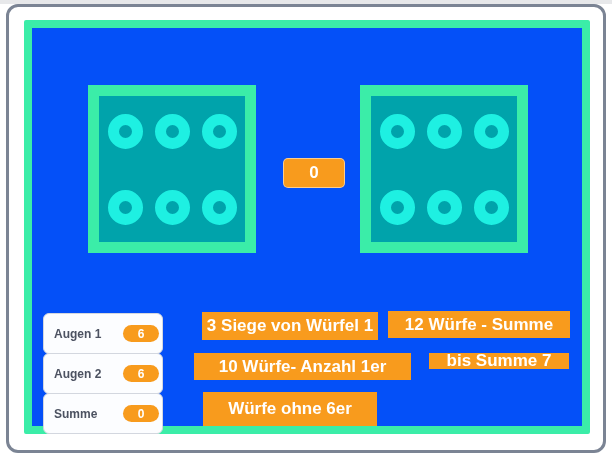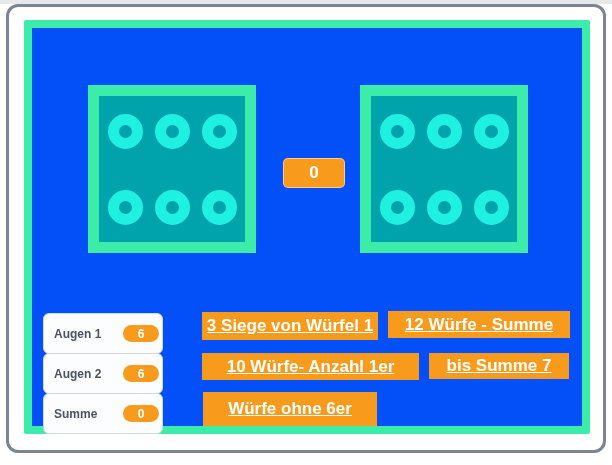--- a/index.html
+++ b/index.html
@@ -52,26 +52,26 @@
   .monitor-value {
     min-width:36px; height:17px; border-radius:9px; background:#f89b1d;
     color:#ffffff; font-size:12px; font-weight:700;
     display:flex; align-items:center; justify-content:center;
   }
 
   .btn {
     position:absolute; background:#f89b1d; border:none;
     color:#ffffff; font-size:17px; font-weight:600; font-family:"Liberation Sans", sans-serif;
     display:flex; align-items:center; justify-content:center;
-    white-space:nowrap; cursor:pointer;text-decoration:underline;
+    white-space:nowrap; cursor:pointer;
   }
   .btn-1 { left:170px; top:284px; width:176px; height:28px; }
   .btn-2 { left:356px; top:283px; width:182px; height:27px; }
-  .btn-3 { left:170px; top:325px; width:217px; height:27px; }
-  .btn-4 { left:397px; top:325px; width:140px; height:26px; }
+  .btn-3 { left:162px; top:325px; width:217px; height:27px; }
+  .btn-4 { left:397px; top:325px; width:140px; height:16px; }
   .btn-5 { left:171px; top:364px; width:174px; height:34px; }
   .btn-6 { left:362px; top:364px; width:172px; height:26px; }
 </style>
 </head>
 <body>
 
 <div class="top-strip"></div>
 
 <div class="app-window">
   <div class="stage-frame">

